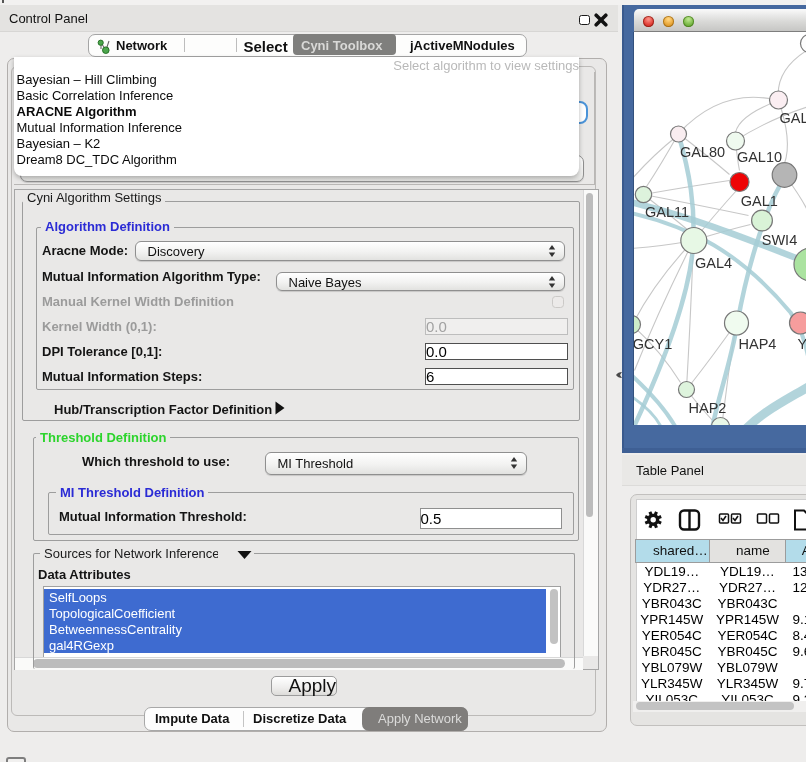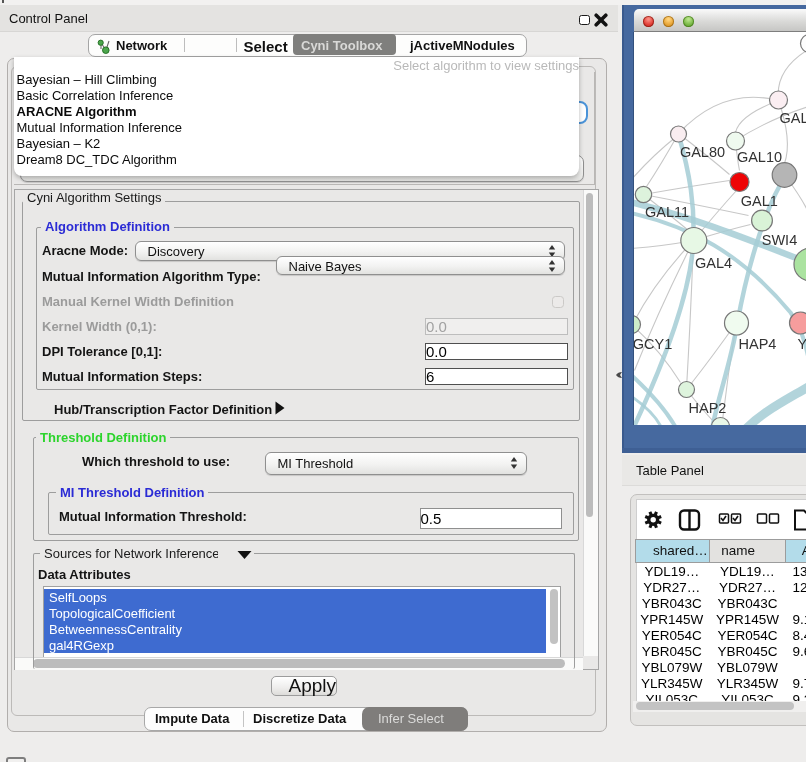--- a/index.html
+++ b/index.html
@@ -60,21 +60,21 @@
 <div class="gtitle" style="left:41px;top:219px;color:#2b2bd5;font-weight:bold;">Algorithm Definition</div>
 <div class="lbl abs" style="left:42px;top:242.5px;">Aracne Mode:</div>
 <div class="combo" style="left:134.5px;top:240.5px;width:430.5px;height:20px;">
     <span class="ctext">Discovery</span>
     <svg class="carr" viewBox="0 0 8 12">
       <path d="M4 0 L7.2 4.4 H0.8 Z" fill="#333"></path>
       <path d="M4 12 L7.2 7.6 H0.8 Z" fill="#333"></path>
     </svg>
   </div>
 <div class="lbl abs" style="left:42px;top:268.5px;">Mutual Information Algorithm Type:</div>
-<div class="combo" style="left:275.5px;top:256px;width:289.5px;height:19px;text-align:center;">
+<div class="combo" style="left:275.5px;top:272px;width:289.5px;height:19px;text-align:center;">
     <span class="ctext">Naive Bayes</span>
     <svg class="carr" viewBox="0 0 8 12">
       <path d="M4 0 L7.2 4.4 H0.8 Z" fill="#333"></path>
       <path d="M4 12 L7.2 7.6 H0.8 Z" fill="#333"></path>
     </svg>
   </div>
 <div class="lbl abs dis" style="left:42px;top:294px;">Manual Kernel Width Definition</div>
 <div class="abs" style="left:551.5px;top:295.5px;width:12.5px;height:12.5px;border:1.5px solid #cbc9c7;border-radius:3.5px;background:#eceae9;"></div>
 <div class="lbl abs dis" style="left:42px;top:318.5px;">Kernel Width (0,1):</div>
 <div class="field" style="left:425px;top:317.5px;width:142.5px;height:17px;background:#f0efee;border:1px solid #bdbdbd;color:#a2a2a2;">0.0</div>
@@ -116,21 +116,21 @@
 BetweennessCentrality
 gal4RGexp</div>
 <div class="abs" style="left:549.5px;top:588.5px;width:8.5px;height:55px;background:#c2c2c2;border-radius:4px;"></div>
 
 <div class="abs" style="left:270.5px;top:676px;width:66.5px;height:19.5px;background:linear-gradient(#ffffff,#eeedec 60%,#dddcda);border:1px solid #9c9c9c;border-radius:5px;text-align:right;font-size:19px;line-height:18px;color:#111;">Apply</div>
 <div class="abs" style="left:143.5px;top:707px;width:324.5px;height:24px;background:#fdfdfd;border:1px solid #a8a8a8;border-radius:7px;"></div>
 <div class="abs" style="left:155px;top:711px;font-size:13px;font-weight:bold;color:#111;">Impute Data</div>
 <div class="abs" style="left:243px;top:711px;width:1px;height:16px;background:#c4c4c4;"></div>
 <div class="abs" style="left:253px;top:711px;font-size:13px;font-weight:bold;color:#111;">Discretize Data</div>
 <div class="abs" style="left:362px;top:707px;width:105.5px;height:24px;background:#7f7d7b;border-radius:7px;"></div>
-<div class="abs" style="left:378px;top:711px;font-size:13px;color:#dbdbda;">Infer Select</div>
+<div class="abs" style="left:378px;top:711px;font-size:13px;color:#dbdbda;">Apply Network</div>
 
 <div class="abs" style="left:5.5px;top:757px;width:20px;height:8px;background:#f1f0ef;border:2px solid #7e7e7e;border-radius:3px 3px 0 0;"></div>
 
 <div class="abs" style="left:14px;top:57px;width:565px;height:118.5px;background:#fff;border-radius:0 0 8px 8px;box-shadow:0 2px 5px rgba(0,0,0,.28);z-index:40;"></div>
 <div class="abs" style="left:14px;top:58px;width:565px;text-align:right;font-size:13px;color:#b9b9b9;z-index:41;">Select algorithm to view settings</div>
 <div class="abs" style="left:16.5px;top:72px;font-size:13px;color:#0a0a0a;line-height:16px;white-space:pre;z-index:41;">Bayesian – Hill Climbing
 Basic Correlation Inference
 <b>ARACNE Algorithm</b>
 Mutual Information Inference
 Bayesian – K2
@@ -241,21 +241,21 @@
 <rect x="88.5" y="5" width="9" height="9" rx="1"></rect>
 <rect x="114.5" y="5" width="9" height="9" rx="1"></rect>
 <rect x="126.5" y="5" width="9" height="9" rx="1"></rect>
 </g>
 <path d="M78 9 l2 2.5 l3-4.5" fill="none" stroke="#111" stroke-width="1.6"></path>
 <path d="M90 9 l2 2.5 l3-4.5" fill="none" stroke="#111" stroke-width="1.6"></path>
 <path d="M152 1.5 h9 l6 6 v13 h-15 Z" fill="none" stroke="#111" stroke-width="2"></path>
 </svg>
 
 <div class="abs" style="left:634.5px;top:539px;width:74.7px;height:23.6px;background:#b3dcea;border:1px solid #9c9c9c;border-right:none;text-align:center;font-size:13.5px;line-height:22px;color:#111;text-indent:16px;">shared…</div>
-<div class="abs" style="left:709.2px;top:539px;width:76.6px;height:23.6px;background:#e3e2e0;border:1px solid #9c9c9c;font-size:13.5px;line-height:22px;color:#111;text-indent:11px;">name</div>
+<div class="abs" style="left:709.2px;top:539px;width:76.6px;height:23.6px;background:#e3e2e0;border:1px solid #9c9c9c;text-align:center;font-size:13.5px;line-height:22px;color:#111;text-indent:11px;">name</div>
 <div class="abs" style="left:785.8px;top:539px;width:21px;height:23.6px;background:#b3dcea;border:1px solid #9c9c9c;border-left:none;font-size:13.5px;line-height:22px;color:#111;padding-left:16px;">A</div>
 
 <div class="abs" style="left:634.5px;top:563.5px;width:74.7px;text-align:center;font-size:13.5px;color:#000;line-height:16.1px;white-space:pre;">YDL19…
 YDR27…
 YBR043C
 YPR145W
 YER054C
 YBR045C
 YBL079W
 YLR345W

